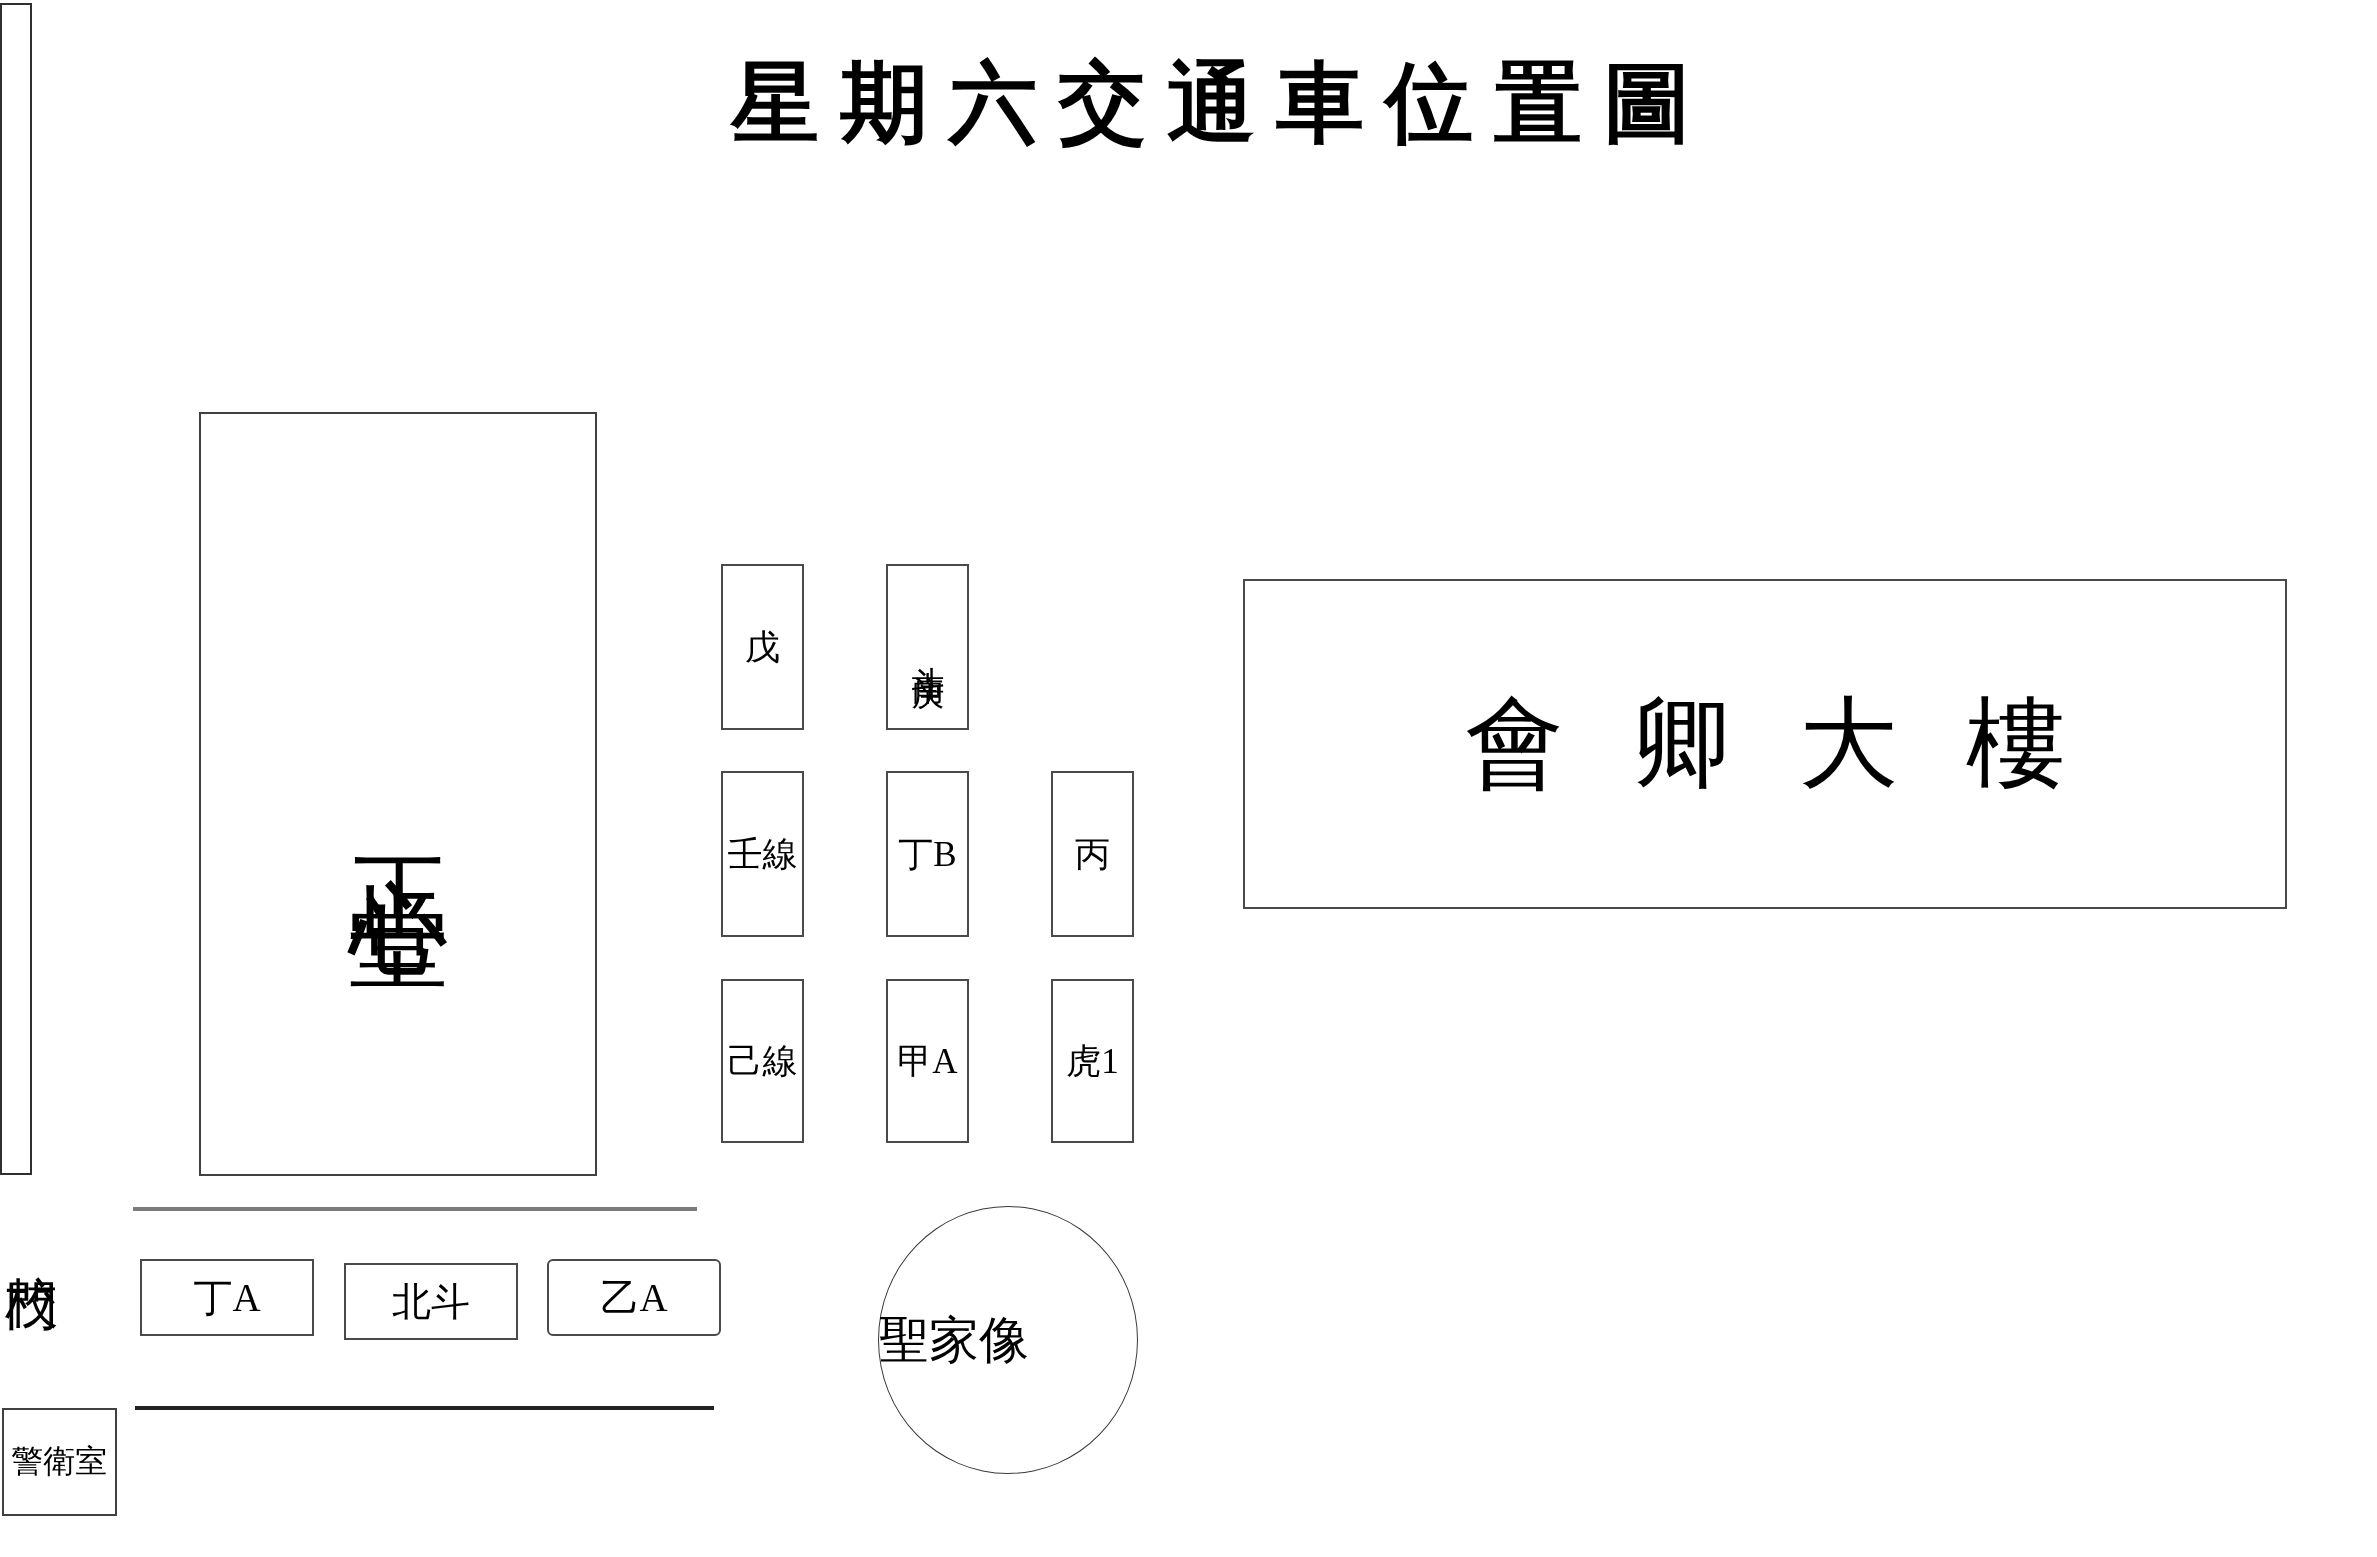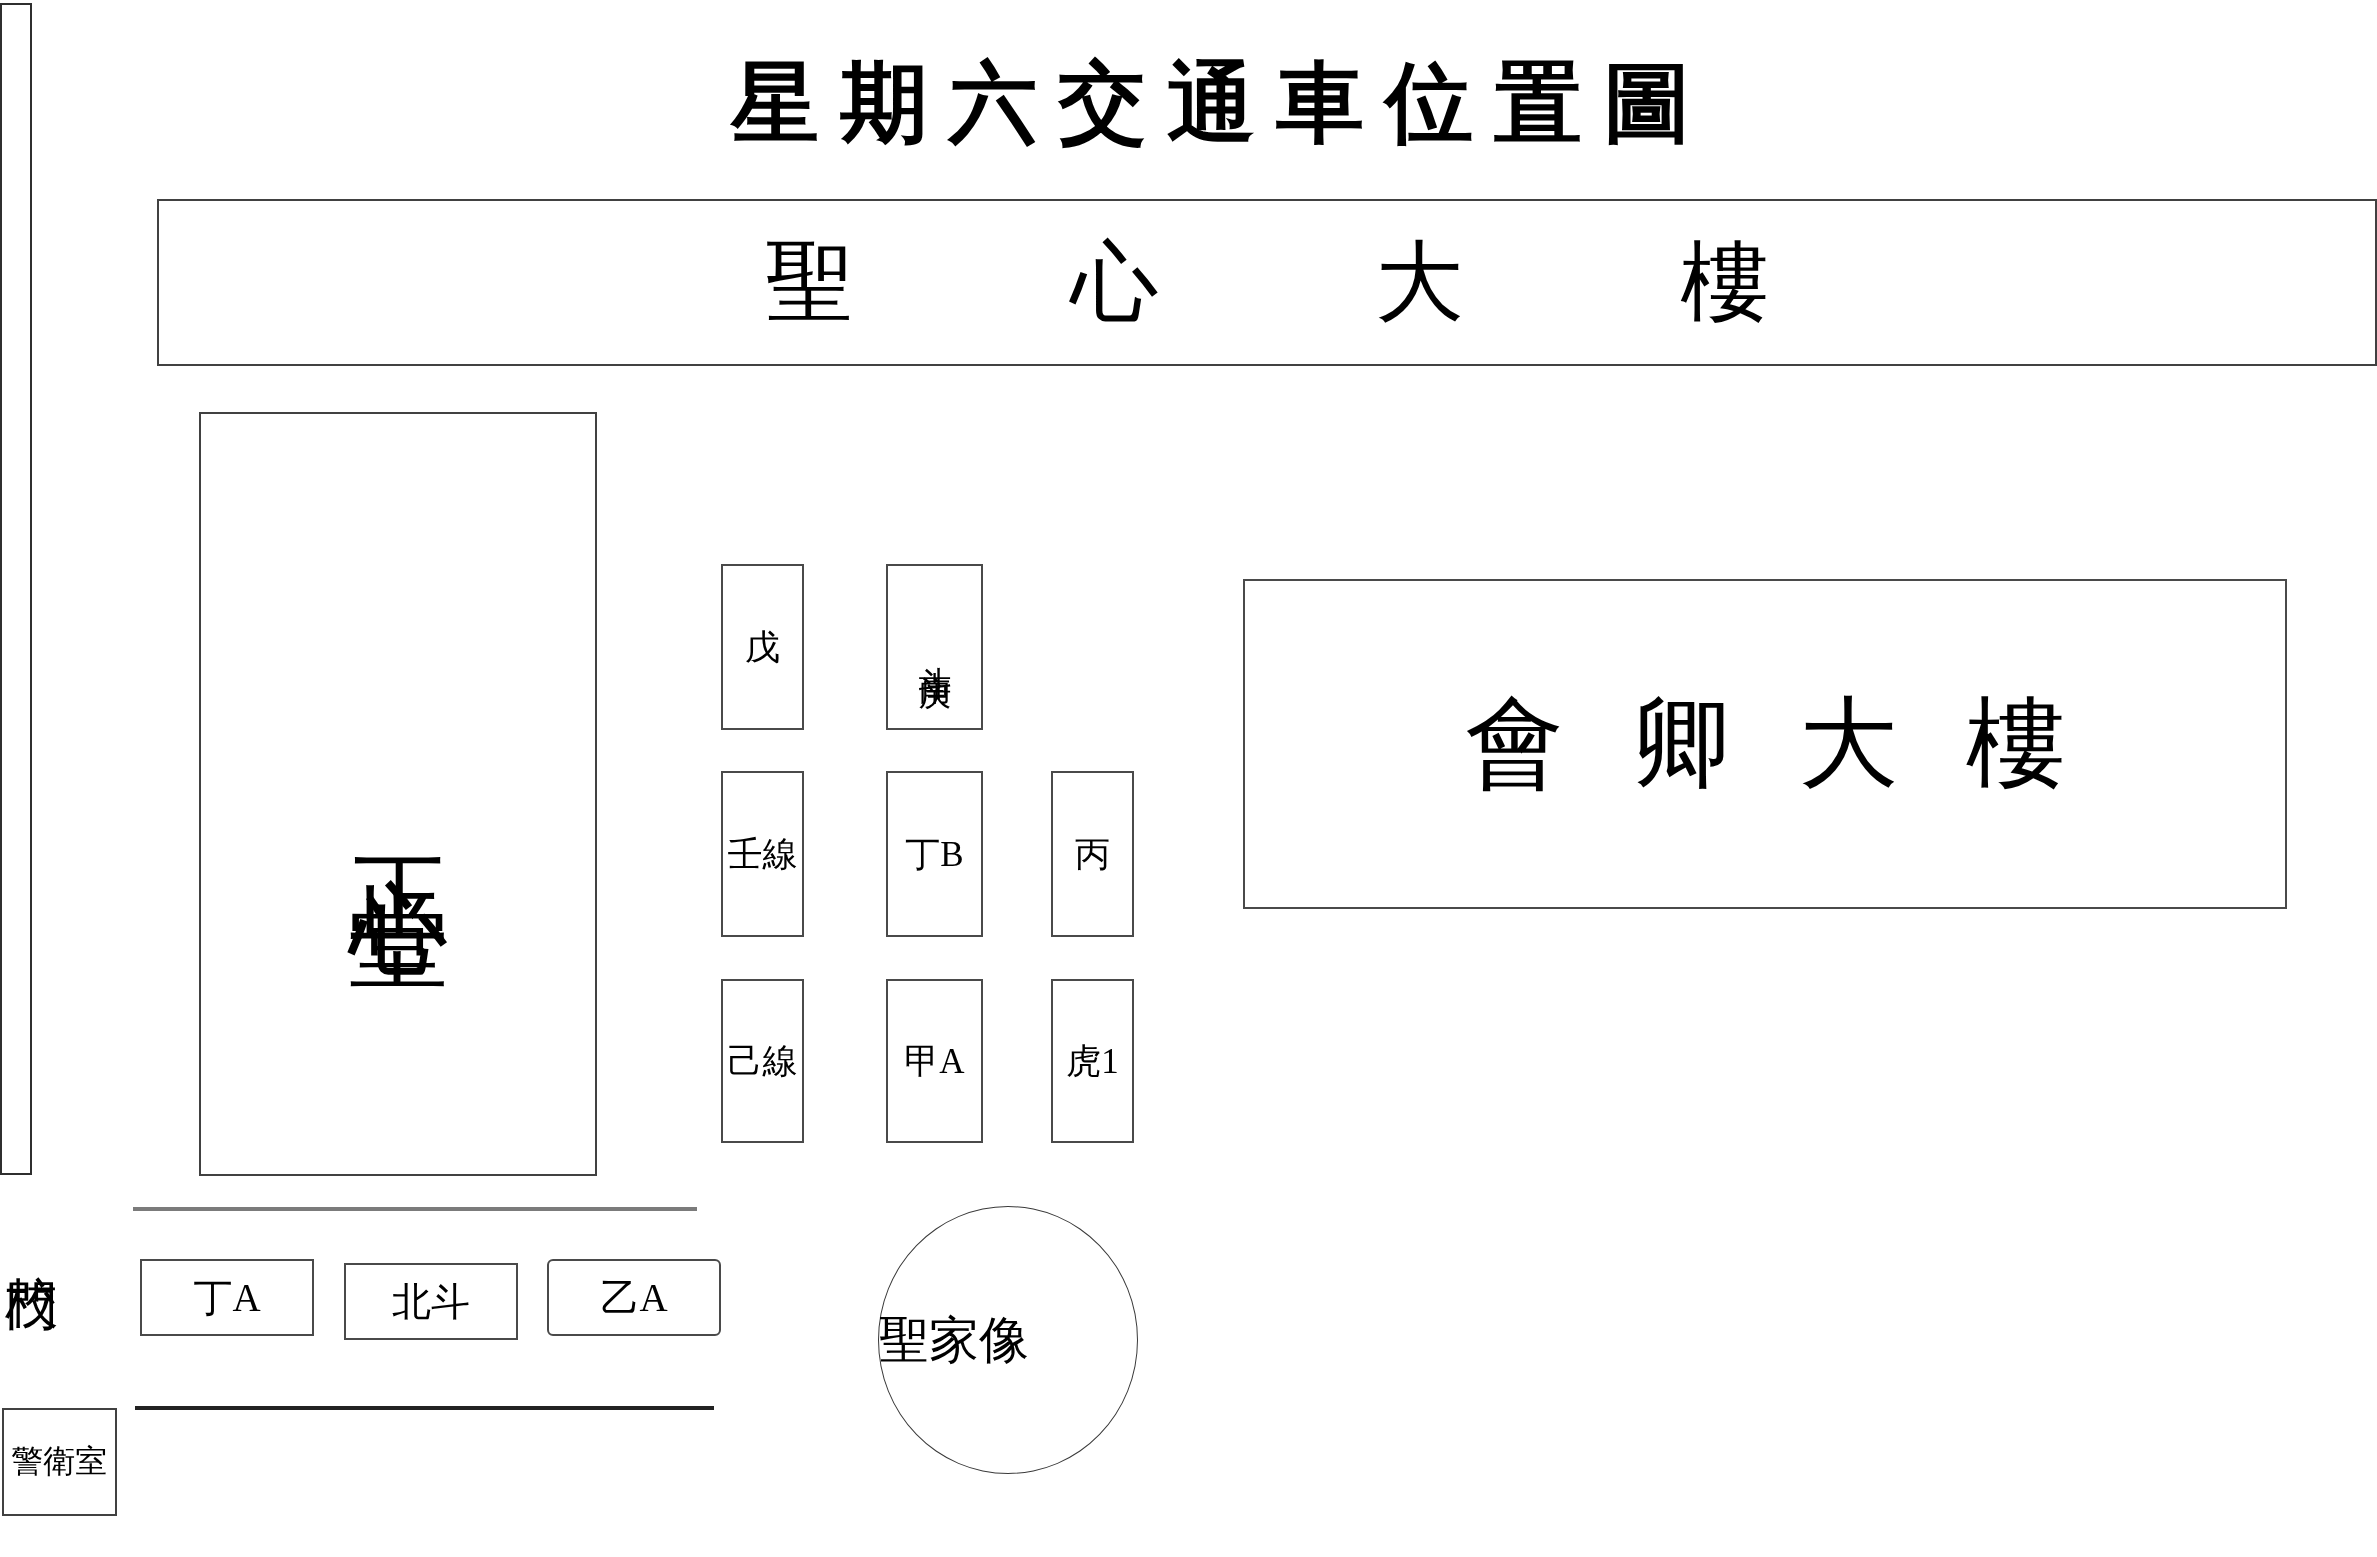--- a/index.html
+++ b/index.html
@@ -101,21 +101,21 @@
     display: flex;
     align-items: center;
     justify-content: center;
     font-size: 35px;
     white-space: nowrap;
   }
   .stop.r1 { top: 564px; height: 166px; }
   .stop.r2 { top: 771px; height: 166px; }
   .stop.r3 { top: 979px; height: 164px; }
   .stop.c1 { left: 721px;  width: 83px; }
-  .stop.c2 { left: 886px; width: 97px; }
+  .stop.c2 { left: 886px; width: 83px; }
   .stop.c3 { left: 1051px; width: 83px; }
   .stop .vlbl {
     writing-mode: vertical-rl;
     text-orientation: upright;
     font-size: 33px;
     letter-spacing: 4.4px;
   }
 
   
   .road-upper {
@@ -191,23 +191,20 @@
 </style>
 </head>
 <body>
 
 <div class="canvas">
 
   <div class="abs title">星期六交通車位置圖</div>
 
   <div class="abs wall"></div>
 
-  <div class="abs banner">
-    <span class="lbl">聖心大樓</span>
-  </div>
 
   <div class="abs hall">
     <span class="lbl">正心堂</span>
   </div>
 
   <div class="abs huiqing">
     <span class="lbl">會卿大樓</span>
   </div>
 
   <div class="abs stop r1 c1">

